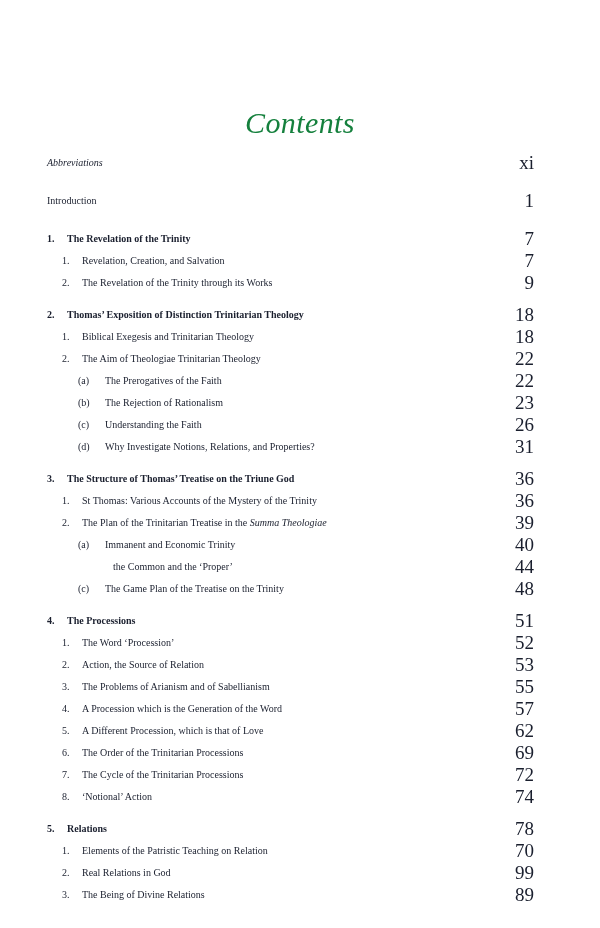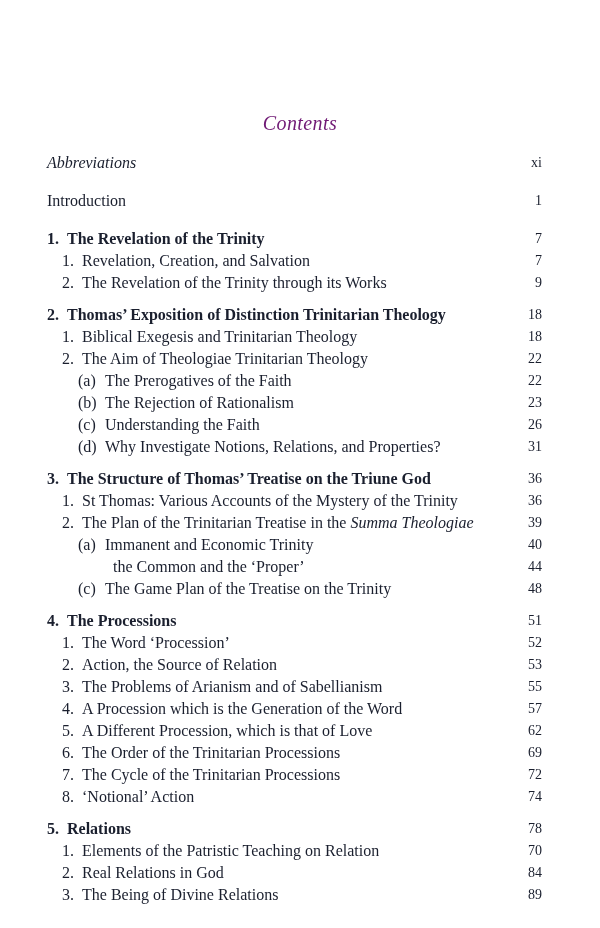--- a/index.html
+++ b/index.html
@@ -23,24 +23,24 @@
   }
 
   
   .toc-title {
     position: absolute;
     top: 110px;
     left: 0;
     width: 600px;
     text-align: center;
     font-style: italic;
-    font-size: 20px;
+    font-size: 30px;
     line-height: 26px;
     letter-spacing: 0.4px;
-    color: #701a75;
+    color: #15803d;
   }
 
   
   .toc-body {
     position: absolute;
     top: 152px;
     left: 47px;
     width: 495px;
   }
 
@@ -59,31 +59,31 @@
     display: block;
     height: 22px;
     line-height: 22px;
     white-space: nowrap;
   }
 
   .row-label {
     position: absolute;
     top: 0;
     left: 0;
-    font-size: 16px;
+    font-size: 10px;
     line-height: 22px;
   }
 
   .row-page {
     position: absolute;
     top: 0;
-    right: 0;
+    right: 8px;
     width: 40px;
     text-align: right;
-    font-size: 14px;
+    font-size: 19px;
     line-height: 22px;
   }
 
   
   .lvl-front  .row-label { left: 0px;  }
   .lvl-chap   .row-label { left: 0px; font-weight: bold;  }
   .lvl-sec    .row-label { left: 15px; }
   .lvl-sub    .row-label { left: 31px; }
   .lvl-cont   .row-label { left: 66px; }
 
@@ -229,21 +229,21 @@
         <div class="toc-row lvl-chap">
           <span class="row-label"><span class="num">5.</span><span>Relations</span></span>
           <span class="row-page">78</span>
         </div>
         <div class="toc-row lvl-sec">
           <span class="row-label"><span class="num">1.</span><span>Elements of the Patristic Teaching on Relation</span></span>
           <span class="row-page">70</span>
         </div>
         <div class="toc-row lvl-sec">
           <span class="row-label"><span class="num">2.</span><span>Real Relations in God</span></span>
-          <span class="row-page">84</span>
+          <span class="row-page">99</span>
         </div>
         <div class="toc-row lvl-sec">
           <span class="row-label"><span class="num">3.</span><span>The Being of Divine Relations</span></span>
           <span class="row-page">89</span>
         </div>
       </div>
     </div>
 
 </div>
 

